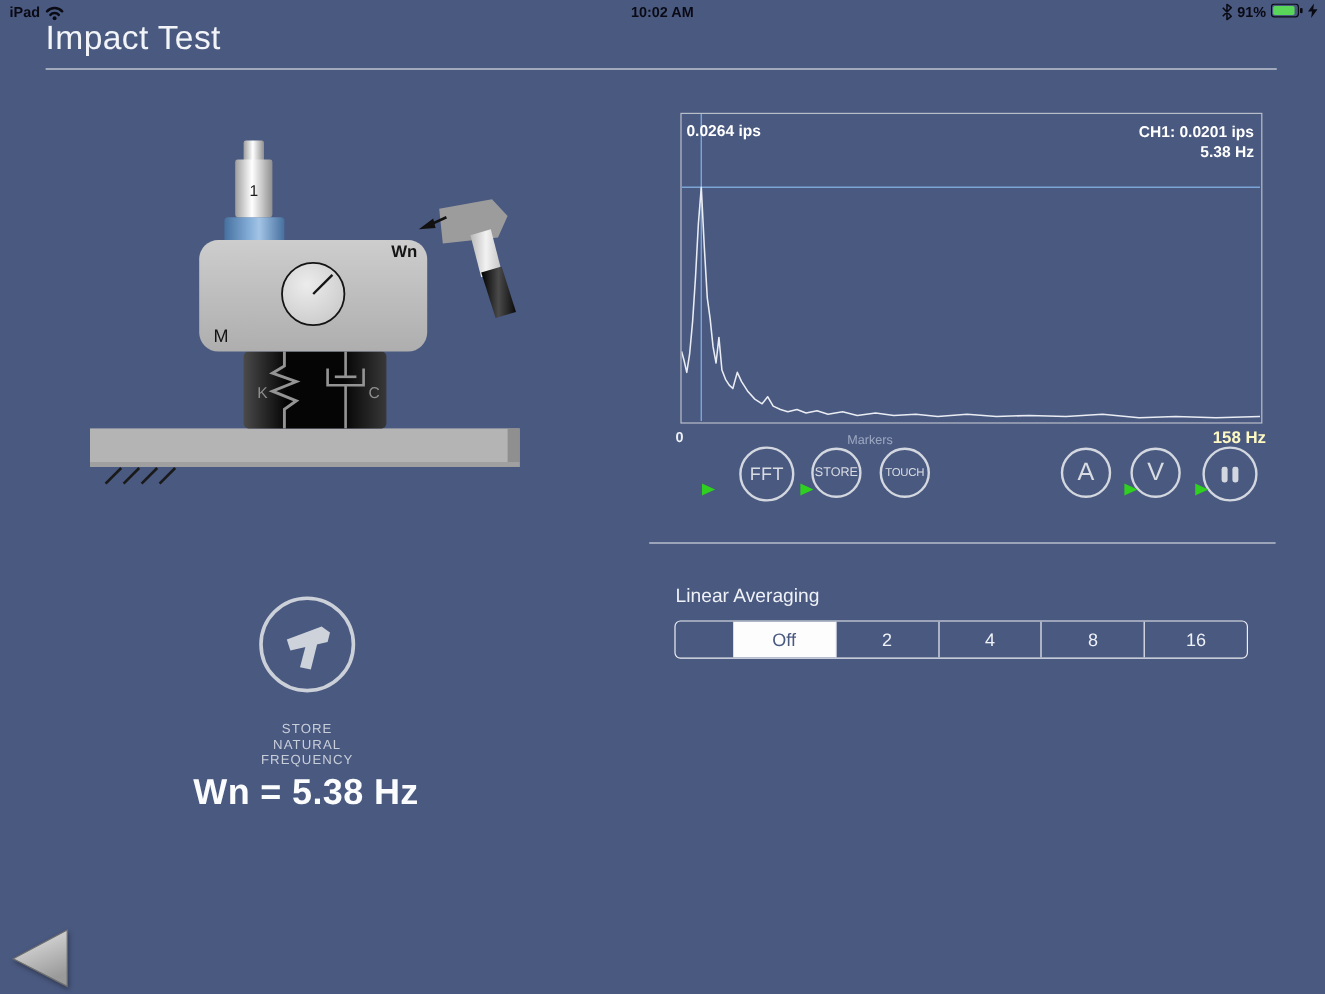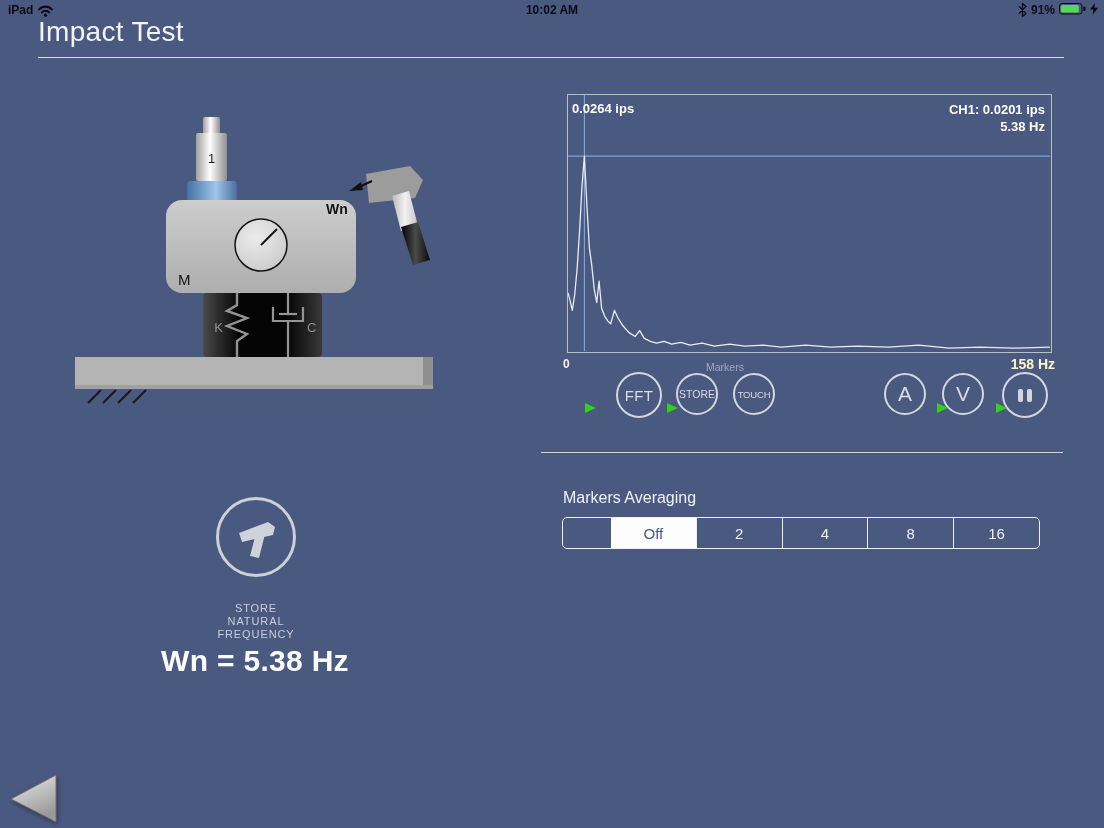--- a/index.html
+++ b/index.html
@@ -234,21 +234,21 @@
       <span class="pause-bar"></span>
       <span class="pause-bar"></span>
     </span>
 </div>
 <div class="indicator" id="ind-fft"></div>
 <div class="indicator" id="ind-auto"></div>
 <div class="indicator" id="ind-v"></div>
 <div class="indicator" id="ind-pause"></div>
 
 <div class="divider"></div>
-<div class="lin-avg-label">Markers Averaging</div>
+<div class="lin-avg-label">Linear Averaging</div>
 <div class="segmented" id="segmented">
     <div class="segment selected">Off</div>
     <div class="segment">2</div>
     <div class="segment">4</div>
     <div class="segment">8</div>
     <div class="segment">16</div>
   </div>
 
 <svg class="back-btn" width="52" height="54" viewBox="0 0 52 54">
   <defs>

